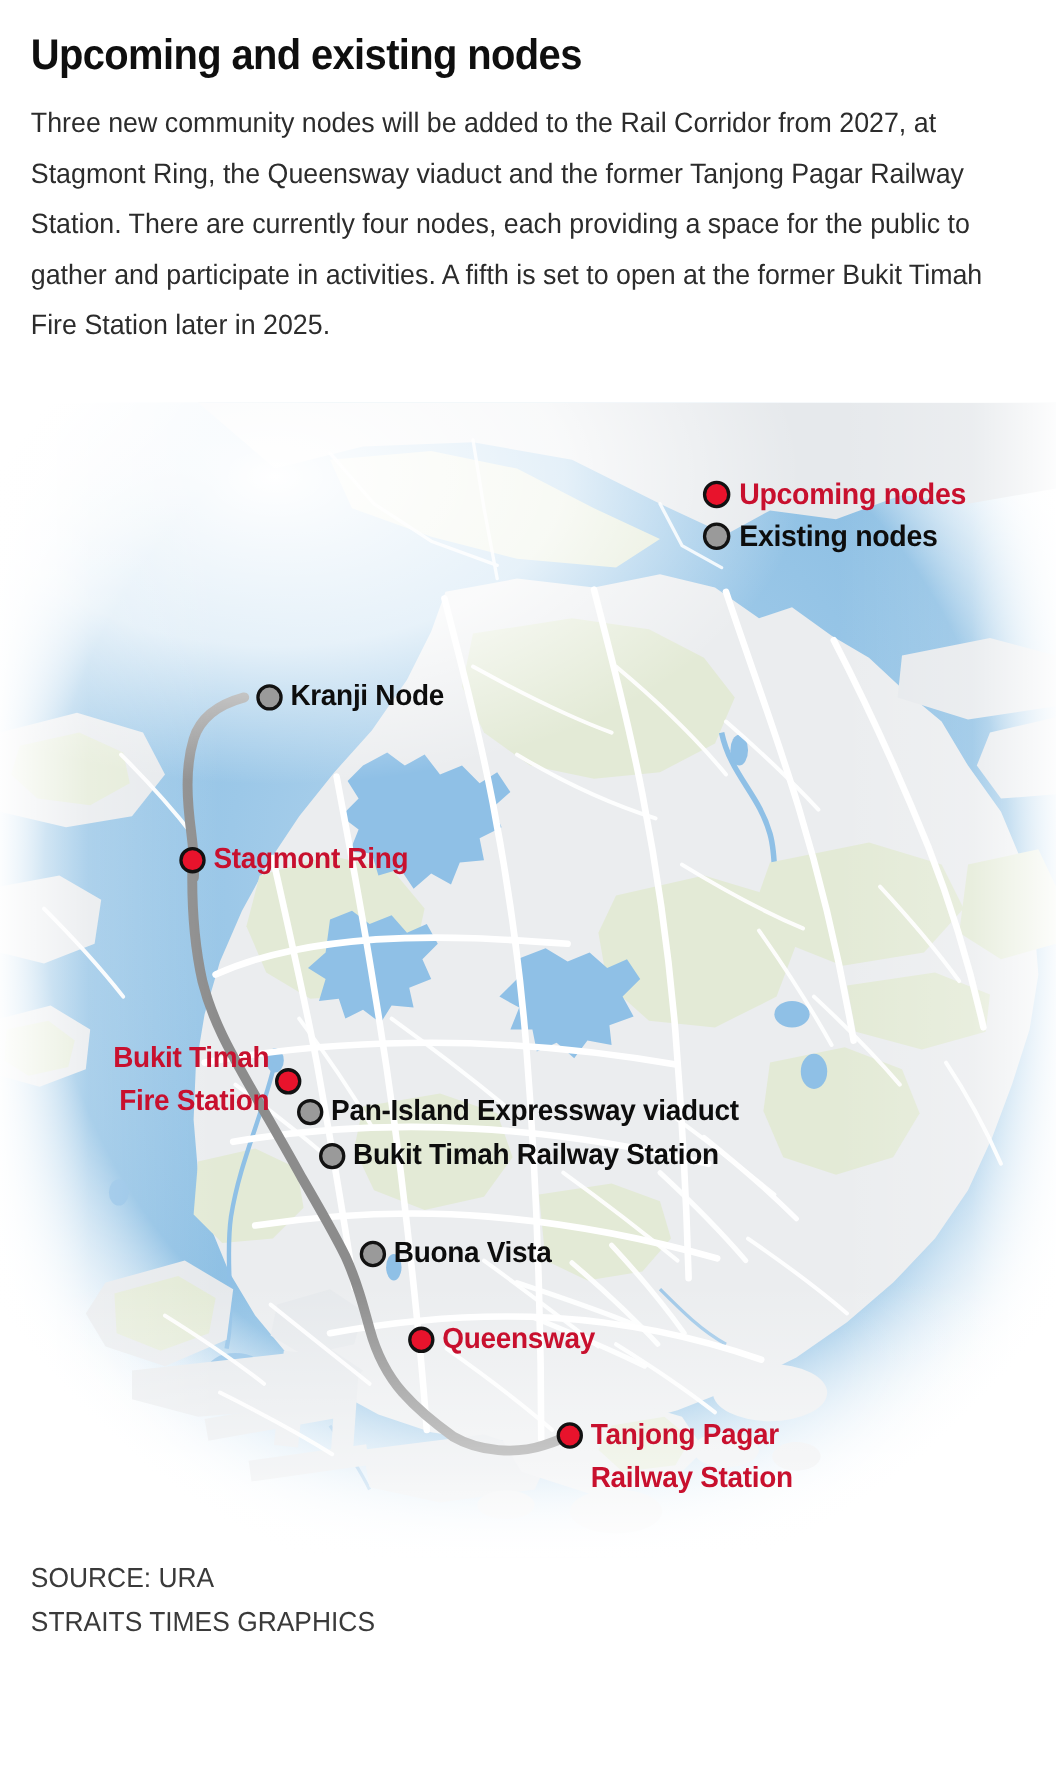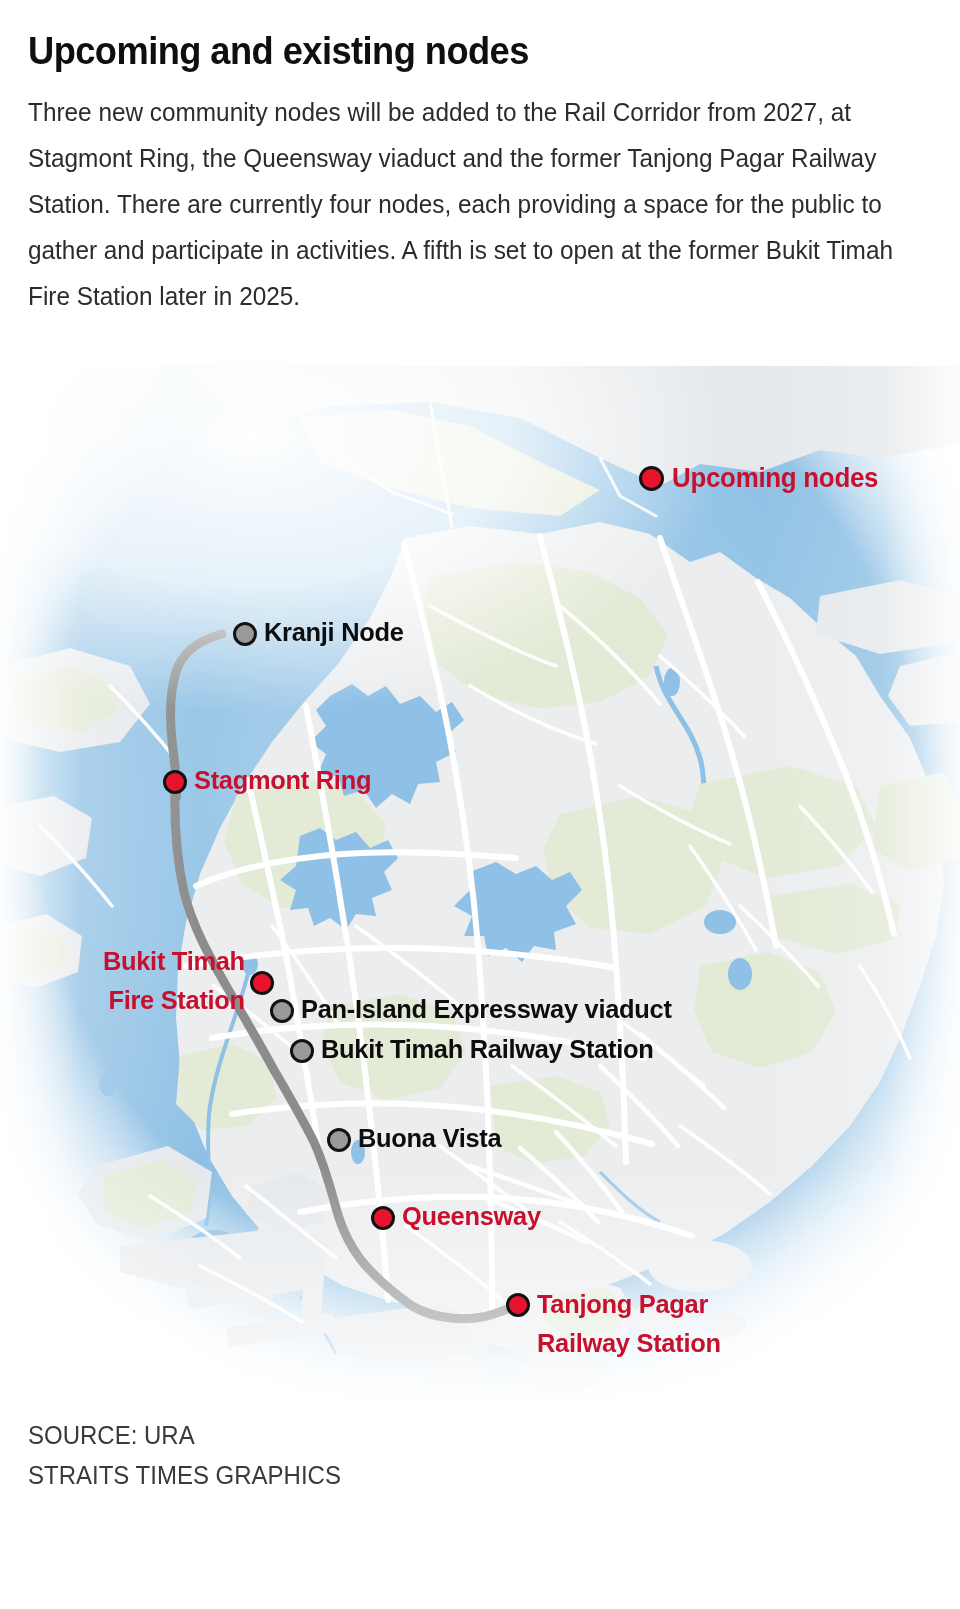--- a/index.html
+++ b/index.html
@@ -60,21 +60,21 @@
     overflow: hidden;
     background: #ffffff;
   }
 
   #map-svg { display: block; width: 960px; height: 1050px; }
 
   
   #legend {
     position: absolute;
     left: 639px;
-    top: 459px;
+    top: 430px;
     width: 300px;
   }
 
   .legend-row {
     display: flex;
     align-items: center;
     height: 38px;
   }
 
   .legend-dot {
@@ -363,20 +363,24 @@
         <rect x="0" y="800" width="960" height="250" fill="url(#bottomFade)"></rect>
       </g>
     </svg>
   </div>
 
   <div id="legend">
     <div class="legend-row">
       <span class="legend-dot upcoming"></span>
       <span class="legend-label upcoming">Upcoming nodes</span>
     </div>
+    <div class="legend-row">
+      <span class="legend-dot existing"></span>
+      <span class="legend-label existing">Existing nodes</span>
+    </div>
   </div>
 
   <div id="nodes-layer">
       <div class="node" style="left: 245px; top: 634px;">
         <div class="node-dot gray"></div>
         <div class="node-label right black">
           <div>Kranji Node</div>
         </div>
       </div>
       <div class="node" style="left: 175px; top: 782px;">

